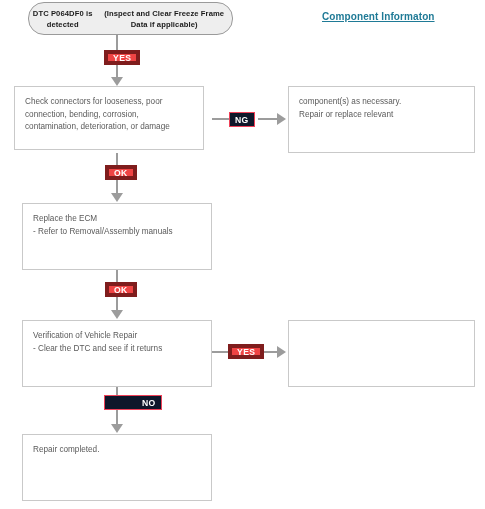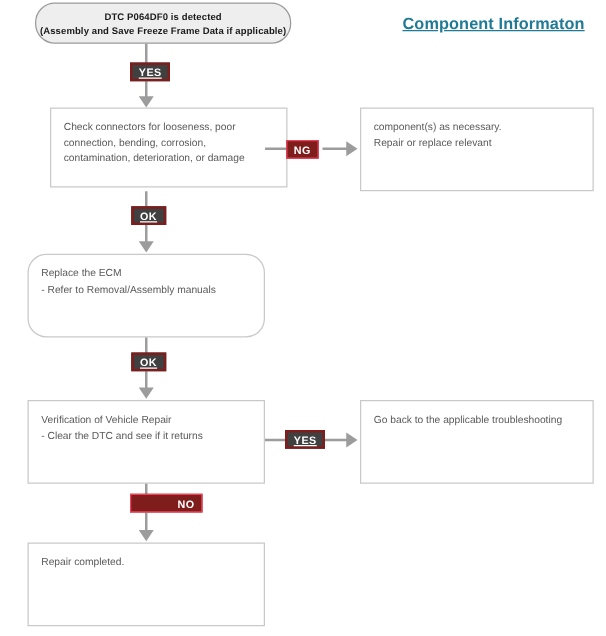--- a/index.html
+++ b/index.html
@@ -34,21 +34,21 @@
   
   .start-box {
     left: 28px;
     top: 2px;
     width: 205px;
     height: 33px;
     background: #eeeeee;
     border: 1px solid #9a9a9a;
     border-radius: 16px;
     display: flex;
-    flex-direction: column;
+    flex-direction: row;
     align-items: center;
     justify-content: center;
     text-align: center;
     color: #1a1a1a;
     font-size: 7.6px;
     font-weight: bold;
     line-height: 1.45;
     letter-spacing: 0.1px;
   }
   .start-box .line1 { display: block; }
@@ -58,23 +58,23 @@
   .proc-box {
     background: #ffffff;
     border: 1px solid #c9c9c9;
     padding: 9px 10px 6px 10px;
     font-size: 8.2px;
     line-height: 1.55;
     color: #5a5a5a;
   }
   .proc-box .txt-line { display: block; white-space: nowrap; }
 
-  .box-check      { left: 40px;  top: 86px;  width: 190px; height: 64px; }
+  .box-check      { left: 14px;  top: 86px;  width: 190px; height: 64px; }
   .box-repair     { left: 288px; top: 86px;  width: 187px; height: 67px; }
-  .box-ecm        { left: 22px;  top: 203px; width: 190px; height: 67px; border-radius: 15px; }
+  .box-ecm        { left: 22px;  top: 203px; width: 190px; height: 67px; }
   .box-verify     { left: 22px;  top: 320px; width: 190px; height: 67px; }
   .box-goback     { left: 288px; top: 320px; width: 187px; height: 67px; }
   .box-completed  { left: 22px;  top: 434px; width: 190px; height: 67px; }
 
   
   .vline {
     position: absolute;
     width: 2px;
     background: #9c9c9c;
   }
@@ -111,51 +111,50 @@
     font-size: 8.6px;
     font-weight: bold;
     color: #ffffff;
     letter-spacing: 0.4px;
     height: 15px;
     min-width: 24px;
     padding: 0 5px;
     z-index: 5;
   }
   .badge-green {
-    background: #404040;
-    border: 2px solid #7f1d1d;
-    text-decoration: underline;
+    background: #ef4444;
+    border: 4px solid #7f1d1d;
   }
   .badge-red {
-    background: #7f1d1d;
+    background: #0f172a;
     border: 1px solid #ef4158;
   }
 
   
   .comp-link {
     position: absolute;
     left: 322px;
     top: 11px;
-    font-size: 13px;
+    font-size: 10px;
     font-weight: bold;
     color: #1f7a96;
     text-decoration: underline;
     letter-spacing: 0.1px;
     cursor: pointer;
     white-space: nowrap;
   }
 </style>
 </head>
 <body>
 
 <div id="canvas">
 
   <div class="node start-box">
     <span class="line1">DTC P064DF0 is detected</span>
-    <span class="line2">(Assembly and Save Freeze Frame Data if applicable)</span>
+    <span class="line2">(Inspect and Clear Freeze Frame Data if applicable)</span>
   </div>
 
   <a class="comp-link">Component Informaton</a>
 
   <div class="vline" style="left:116px; top:35px; height:17px;"></div>
   <div class="badge badge-green" style="left:104px; top:50px;">YES</div>
   <div class="vline" style="left:116px; top:65px; height:13px;"></div>
   <div class="arrow-down" style="left:111px; top:77px;"></div>
 
   <div class="node proc-box box-check">
@@ -193,21 +192,20 @@
     <span class="txt-line">Verification of Vehicle Repair</span>
     <span class="txt-line">- Clear the DTC and see if it returns</span>
   </div>
 
   <div class="hline" style="left:212px; top:351px; width:17px;"></div>
   <div class="badge badge-green" style="left:228px; top:344px;">YES</div>
   <div class="hline" style="left:259px; top:351px; width:19px;"></div>
   <div class="arrow-right" style="left:277px; top:346px;"></div>
 
   <div class="node proc-box box-goback">
-    <span class="txt-line">Go back to the applicable troubleshooting</span>
   </div>
 
   <div class="vline" style="left:116px; top:387px; height:9px;"></div>
   <div class="badge badge-red" style="left:104px; top:395px;padding-left:37px;">NO</div>
   <div class="vline" style="left:116px; top:410px; height:14px;"></div>
   <div class="arrow-down" style="left:111px; top:424px;"></div>
 
   <div class="node proc-box box-completed">
     <span class="txt-line">Repair completed.</span>
   </div>

